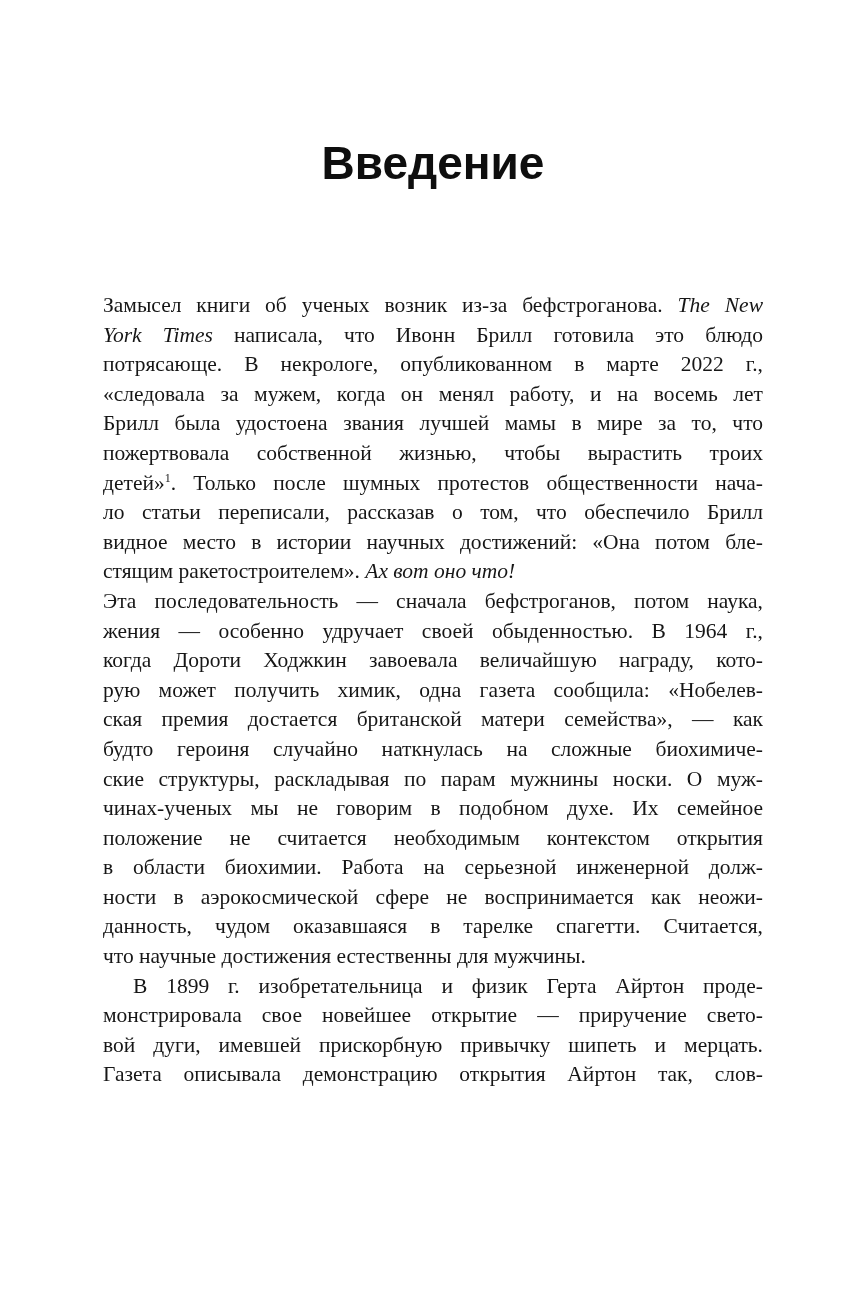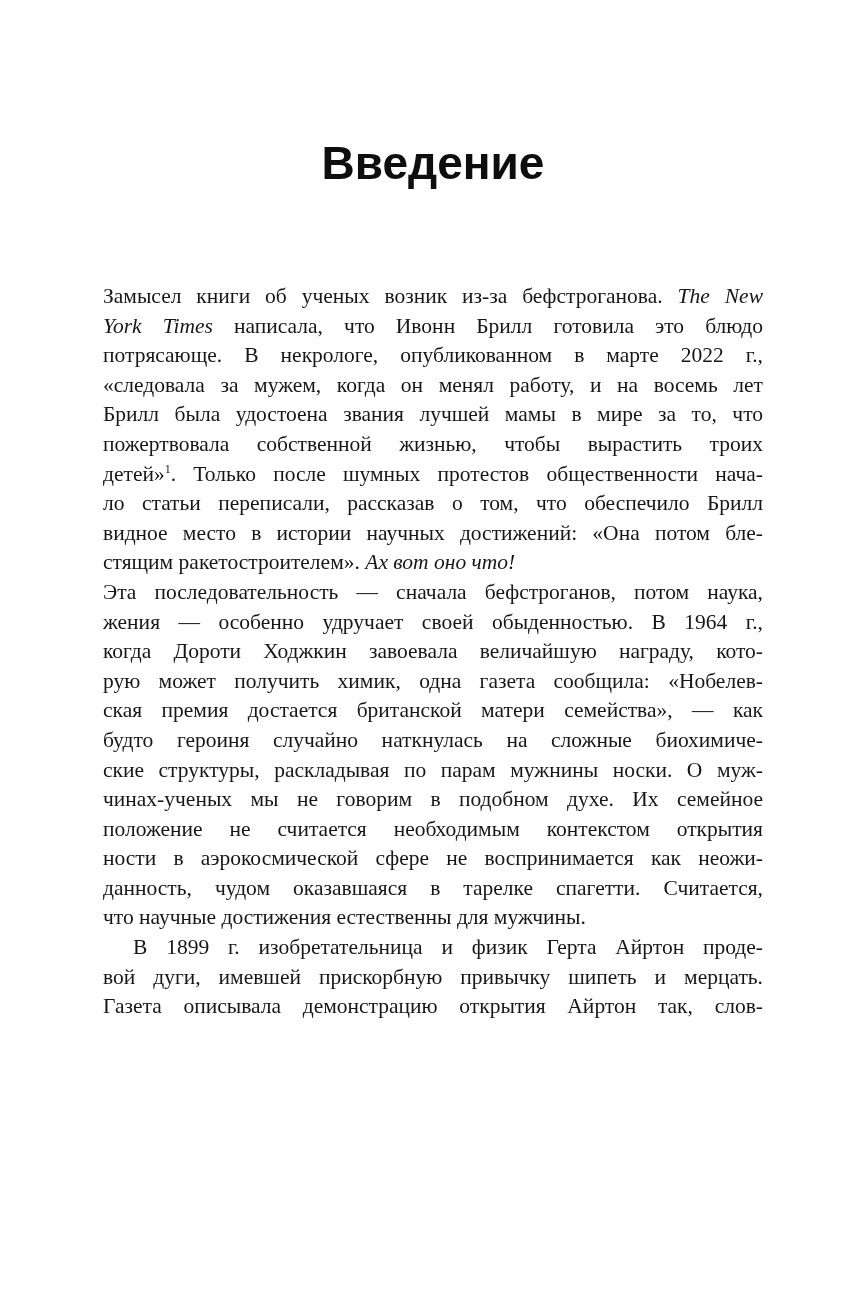--- a/index.html
+++ b/index.html
@@ -24,21 +24,21 @@
     text-align: center;
     font-family: "Liberation Sans", sans-serif;
     font-weight: 700;
     font-size: 46px;
     line-height: 1.1;
     letter-spacing: 0px;
     color: #0e0e0e;
   }
   .content {
     position: absolute;
-    top: 282px;
+    top: 291px;
     left: 103px;
     width: 660px;
     font-family: "Liberation Serif", serif;
     font-size: 21.5px;
     line-height: 29.6px;
     color: #161616;
   }
   .para { margin: 0; padding: 0; }
   .line {
     text-align: justify;
@@ -91,24 +91,26 @@
       <div class="para">
         <div class="line"><span class="seg-normal">Эта последовательность — сначала бефстроганов, потом наука,</span></div>
         <div class="line"><span class="seg-normal">жения — особенно удручает своей обыденностью. В 1964 г.,</span></div>
         <div class="line"><span class="seg-normal">когда Дороти Ходжкин завоевала величайшую награду, кото-</span></div>
         <div class="line"><span class="seg-normal">рую может получить химик, одна газета сообщила: «Нобелев-</span></div>
         <div class="line"><span class="seg-normal">ская премия достается британской матери семейства», — как</span></div>
         <div class="line"><span class="seg-normal">будто героиня случайно наткнулась на сложные биохимиче-</span></div>
         <div class="line"><span class="seg-normal">ские структуры, раскладывая по парам мужнины носки. О муж-</span></div>
         <div class="line"><span class="seg-normal">чинах-ученых мы не говорим в подобном духе. Их семейное</span></div>
         <div class="line"><span class="seg-normal">положение не считается необходимым контекстом открытия</span></div>
+        <div class="line"><span class="seg-normal">в области биохимии. Работа на серьезной инженерной долж-</span></div>
         <div class="line"><span class="seg-normal">ности в аэрокосмической сфере не воспринимается как неожи-</span></div>
         <div class="line"><span class="seg-normal">данность, чудом оказавшаяся в тарелке спагетти. Считается,</span></div>
         <div class="line lastline"><span class="seg-normal">что научные достижения естественны для мужчины.</span></div>
       </div>
       <div class="para indent">
         <div class="line"><span class="seg-normal">В 1899 г. изобретательница и физик Герта Айртон проде-</span></div>
+        <div class="line"><span class="seg-normal">монстрировала свое новейшее открытие — приручение свето-</span></div>
         <div class="line"><span class="seg-normal">вой дуги, имевшей прискорбную привычку шипеть и мерцать.</span></div>
         <div class="line"><span class="seg-normal">Газета описывала демонстрацию открытия Айртон так, слов-</span></div>
       </div>
     </div>
   <div class="pagenum">11</div>
 </div>
 
 </body></html>

